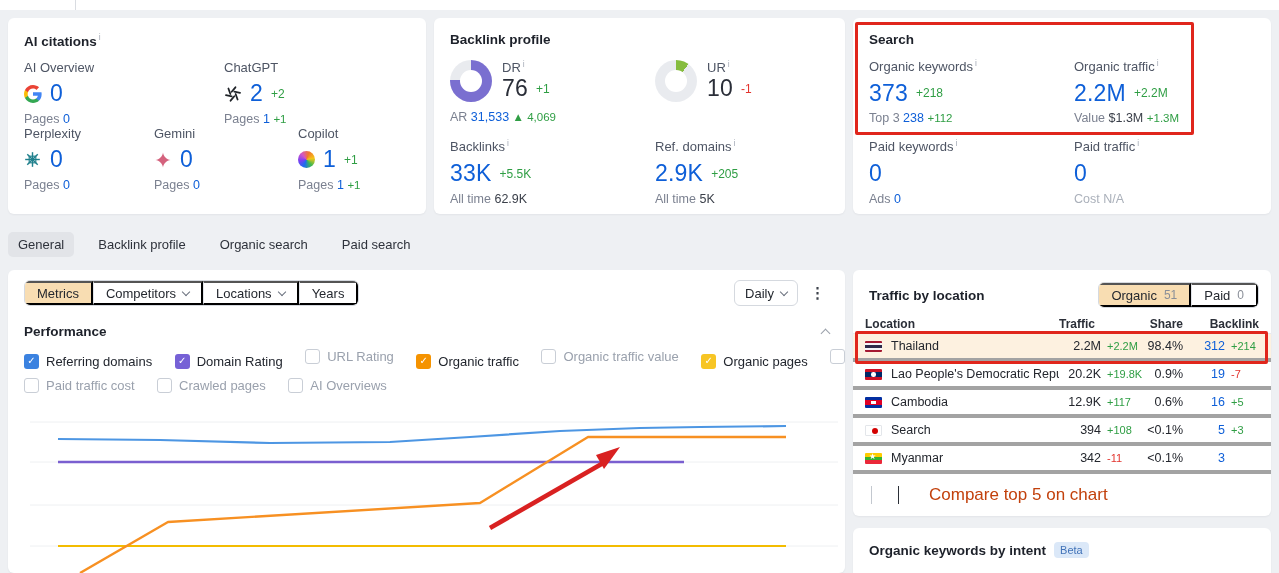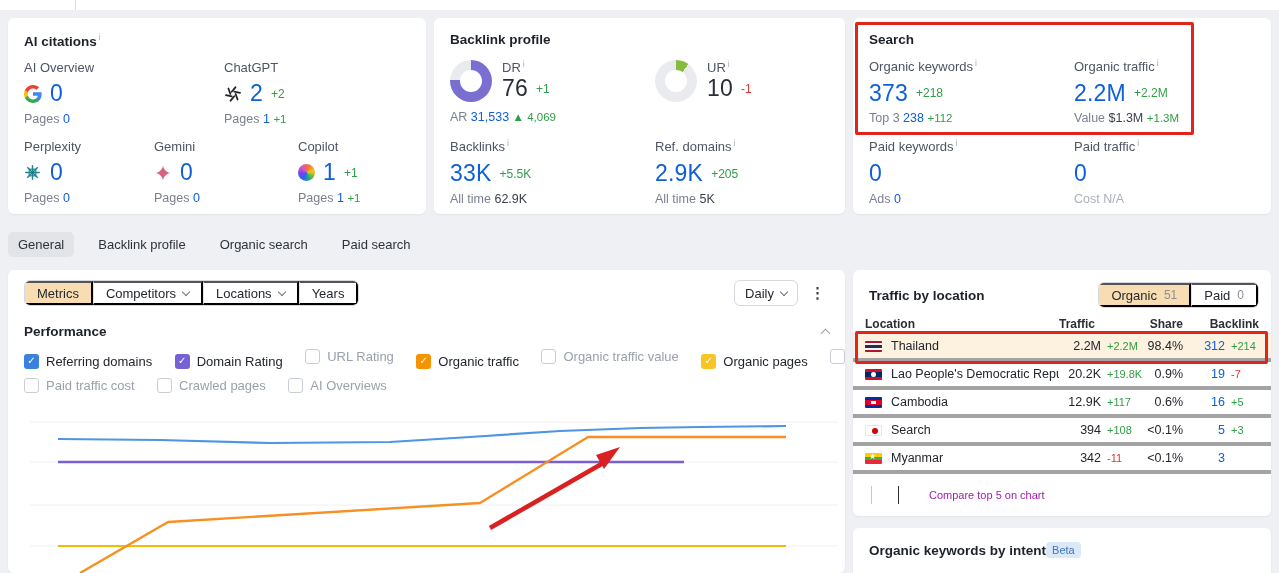--- a/index.html
+++ b/index.html
@@ -53,21 +53,21 @@
 .chg-sm{font-size:11px;padding-left:6px}
 .kwnum{color:#0e5fd8;text-align:right}
 .flag{width:17px;height:11px;border-radius:1px;position:relative;display:inline-block;overflow:hidden}
 .name-cell{overflow:hidden;white-space:nowrap}
 .hl-row{background:#fdf1e0}
 
 .pagenav{display:flex;align-items:center;height:42px;padding:0 12px;gap:14px}
 .pchev{width:8px;height:8px;border-right:1.8px solid #2b2f37;border-bottom:1.8px solid #2b2f37;flex:0 0 auto}
 .pchev.left{transform:rotate(135deg);border-color:#c3c8cf}
 .pchev.right{transform:rotate(-45deg)}
-.badge-beta{background:#dbe8f8;color:#4273b8;font-size:11px;padding:2px 6px;border-radius:4px;font-weight:normal}
+.badge-beta{background:#dbe8f8;color:#4273b8;font-size:11px;padding:2px 6px;border-radius:4px;margin-left:8px;font-weight:normal}
 .ai-label{font-size:13px;color:#4e5564}
 .sub-line .lbl{color:#7b8190}
 </style>
 </head>
 <body>
 
 <div class="screen">
   <div class="topstrip">
       <span class="vdiv"></span>
     </div>
@@ -102,21 +102,21 @@
                 <line x1="10.25" y1="8.97" x2="15.25" y2="3.07"></line>
                 <line x1="13.75" y1="8.97" x2="21.36" y2="10.35"></line>
               </svg>
           </span>
           <span class="big-num">2</span>
           <span class="chg up">+2</span>
         </div>
         <div class="sub-line"><span class="lbl">Pages</span> <span class="blue">1</span> <span class="up" style="font-size:11.5px">+1</span></div>
       </div>
     </div>
-    <div class="row" style="margin-top:13px">
+    <div class="row" style="">
       <div style="width:130px">
         <div class="ai-label">Perplexity</div>
         <div class="stat-value-line">
           <span class="icon18">
             <svg viewBox="0 0 18 18" width="17" height="17" stroke="#20808d" stroke-width="1.5" stroke-linecap="square">
                 <line x1="9" y1="2" x2="9" y2="16"></line>
                 <line x1="2" y1="9" x2="16" y2="9"></line>
                 <line x1="4" y1="4" x2="14" y2="14"></line>
                 <line x1="14" y1="4" x2="4" y2="14"></line>
                 <rect x="5.5" y="5.5" width="7" height="7" fill="none" stroke-width="1.2"></rect>
@@ -418,21 +418,21 @@
       <span class="cell-r">342</span>
       <span class="chg-sm down">-11</span>
       <span class="cell-r">&lt;0.1%</span>
       <span class="kwnum">3</span>
       <span class="chg-sm"></span>
     </div>
 
     <div class="pagenav">
       <span style="padding:4px 6px"><span class="pchev left"></span></span>
       <span style="padding:4px 6px"><span class="pchev right"></span></span>
-      <span style="font-size:11px;color:#a21caf;margin-left:10px">Compare top 5 on chart</span>
+      <span style="font-size:17px;color:#c2410c;margin-left:10px">Compare top 5 on chart</span>
     </div>
 
     <div class="redbox" style="left:2px;top:61px;width:413px;height:33px"></div>
   </section>
 
   <section class="card" style="left:853px;top:528px;width:418px;height:45px;border-radius:6px 6px 0 0">
     <div style="display:flex;align-items:center">
       <div class="card-title">Organic keywords by intent</div>
       <span class="badge-beta">Beta</span>
     </div>

